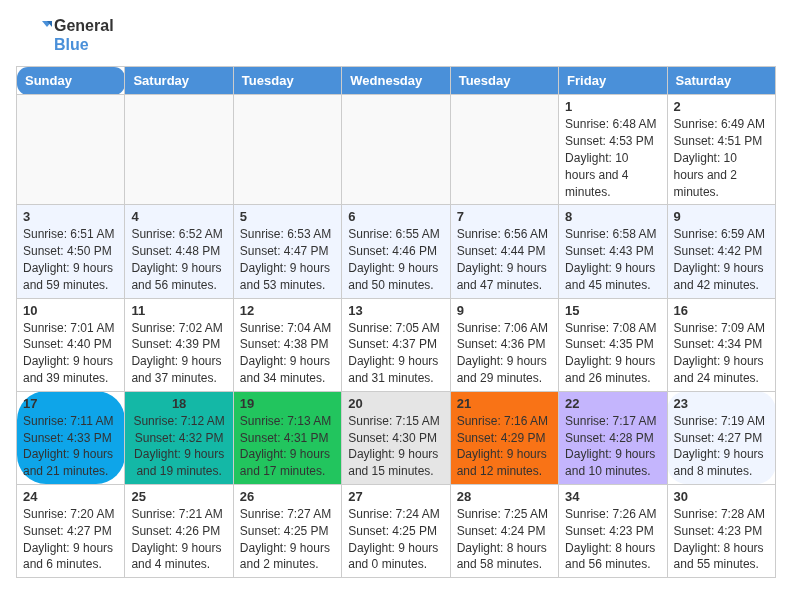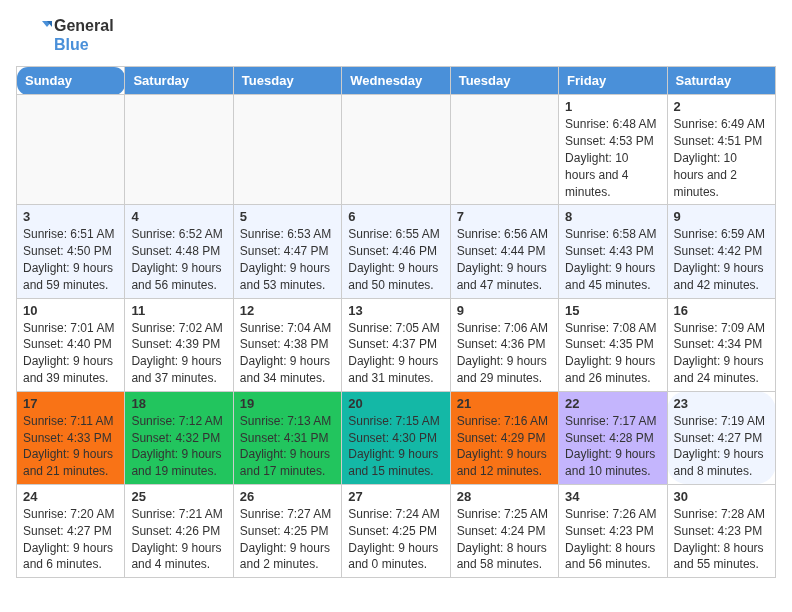--- a/index.html
+++ b/index.html
@@ -164,39 +164,39 @@
 Daylight: 9 hours and 26 minutes.</div>
           </td>
           <td>
             <div class="day-num">16</div>
             <div class="day-info">Sunrise: 7:09 AM
 Sunset: 4:34 PM
 Daylight: 9 hours and 24 minutes.</div>
           </td>
         </tr>
         <tr>
-          <td style="background: #f97316;">
+          <td style="background: #0ea5e9; border-radius: 29px;">
             <div class="day-num">17</div>
             <div class="day-info">Sunrise: 7:11 AM
 Sunset: 4:33 PM
 Daylight: 9 hours and 21 minutes.</div>
           </td>
-          <td style="background: #22c55e;">
+          <td style="background: #14b8a6; text-align: center;">
             <div class="day-num">18</div>
             <div class="day-info">Sunrise: 7:12 AM
 Sunset: 4:32 PM
 Daylight: 9 hours and 19 minutes.</div>
           </td>
           <td style="background: #22c55e;">
             <div class="day-num">19</div>
             <div class="day-info">Sunrise: 7:13 AM
 Sunset: 4:31 PM
 Daylight: 9 hours and 17 minutes.</div>
           </td>
-          <td style="background: #14b8a6;">
+          <td style="background: #e5e5e5;">
             <div class="day-num">20</div>
             <div class="day-info">Sunrise: 7:15 AM
 Sunset: 4:30 PM
 Daylight: 9 hours and 15 minutes.</div>
           </td>
           <td style="background: #f97316;">
             <div class="day-num">21</div>
             <div class="day-info">Sunrise: 7:16 AM
 Sunset: 4:29 PM
 Daylight: 9 hours and 12 minutes.</div>

